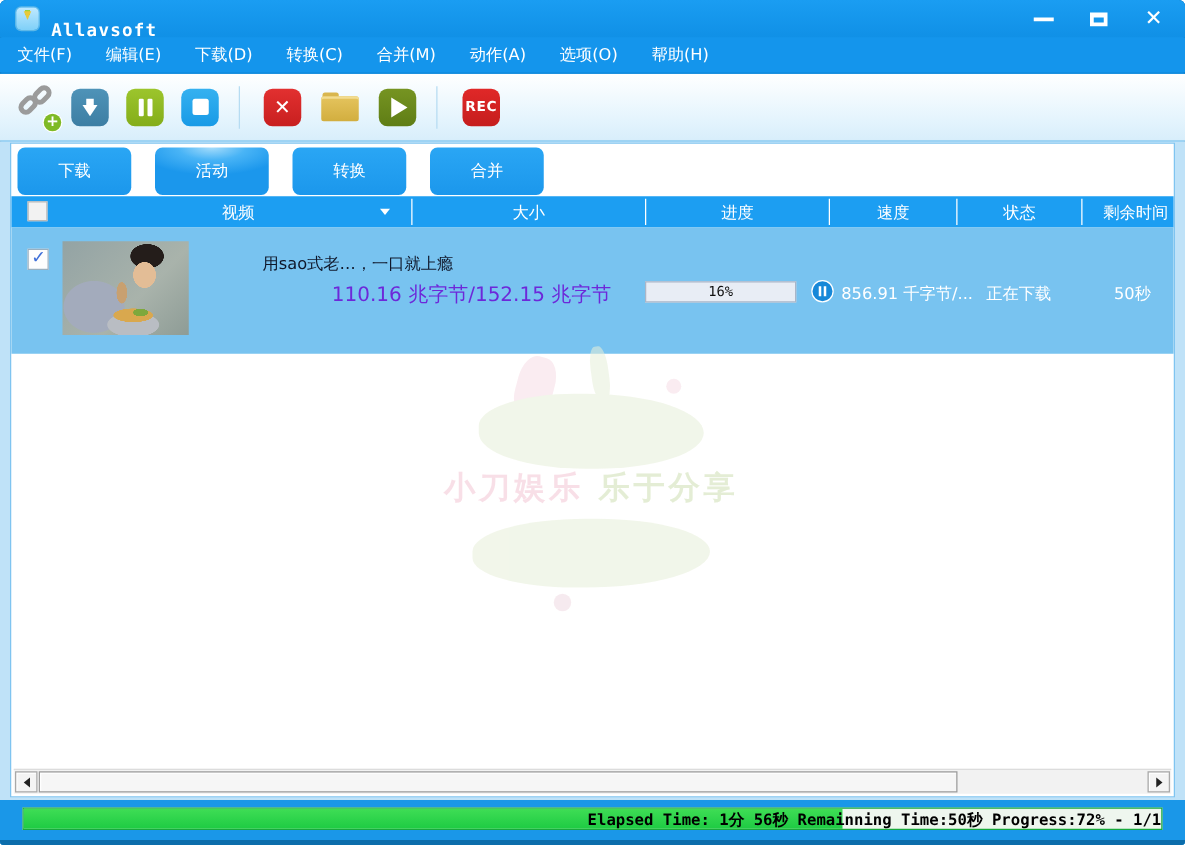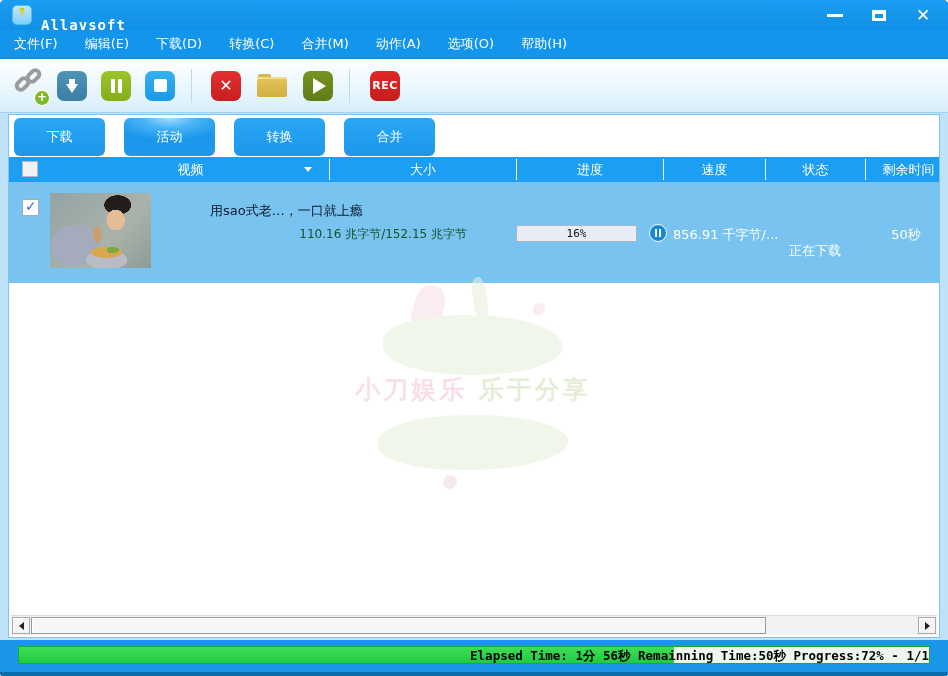--- a/index.html
+++ b/index.html
@@ -100,32 +100,32 @@
     background:
       radial-gradient(ellipse 10px 5px at 62% 76%, #7ea83c 60%, transparent 61%),
       radial-gradient(ellipse 26px 9px at 56% 79%, #d9a84e 60%, transparent 62%),
       radial-gradient(ellipse 34px 16px at 56% 89%, #b9bdc3 60%, transparent 62%),
       radial-gradient(ellipse 7px 14px at 47% 55%, #c8a070 60%, transparent 62%),
       radial-gradient(ellipse 15px 17px at 65% 36%, #e3bd96 60%, transparent 62%),
       radial-gradient(ellipse 22px 16px at 67% 16%, #241d1a 60%, transparent 62%),
       radial-gradient(ellipse 40px 34px at 25% 70%, #a3abbc 60%, transparent 62%),
       linear-gradient(135deg,#93a3a4,#a9b3ab 60%,#8e9c96);}
   .row-title{position:absolute;left:156px;top:20px;color:#0f172a;font-size:13px;margin-left:45px;}
-  .row-size{position:absolute;right:472px;top:44px;color:#14532d;font-size:12px;white-space:nowrap;}
+  .row-size{position:absolute;right:450px;top:44px;color:#6d28d9;font-size:16px;white-space:nowrap;}
   .row-pbar{position:absolute;left:507px;top:43px;width:121px;height:17px;
     background:#e8edf5;border:1px solid #aab6c8;box-sizing:border-box;}
   .row-pfill{height:100%;background:linear-gradient(#4fe060,#1fc93c);}
   .row-plabel{position:absolute;inset:0;text-align:center;font-size:11px;color:#111;
     line-height:15px;font-family:"DejaVu Sans Mono",monospace;}
   .pause-circle{position:absolute;left:640px;top:42px;width:18px;height:18px;border-radius:50%;
     background:#1788d8;border:1px solid #fff;box-sizing:border-box;display:flex;
     align-items:center;justify-content:center;gap:2px;}
   .pause-circle i{width:2px;height:8px;background:#fff;}
   .row-speed{position:absolute;left:664px;top:44px;color:#fff;font-size:13px;white-space:nowrap;}
-  .row-status{position:absolute;left:756px;top:60px;width:100px;text-align:center;color:#fff;font-size:13px;}
+  .row-status{position:absolute;left:756px;top:44px;width:100px;text-align:center;color:#fff;font-size:13px;}
   .row-remaining{position:absolute;left:856px;top:44px;width:82px;text-align:center;color:#fff;font-size:13px;}
   
   .watermark{position:absolute;left:314px;top:170px;width:300px;height:240px;opacity:.55;pointer-events:none;}
   .blob{position:absolute;border-radius:50%;}
   .b1{left:60px;top:30px;width:180px;height:60px;background:#e7efd9;border-radius:45% 55% 50% 50%;}
   .b2{left:90px;top:0;width:30px;height:50px;background:#f6dde6;transform:rotate(15deg);border-radius:40%;}
   .b3{left:150px;top:-8px;width:14px;height:44px;background:#e7efd9;transform:rotate(-8deg);border-radius:40%;}
   .b4{left:55px;top:130px;width:190px;height:55px;background:#e7efd9;border-radius:50% 50% 55% 45%;}
   .b5{left:210px;top:18px;width:12px;height:12px;background:#f6dde6;}
   .b6{left:120px;top:190px;width:14px;height:14px;background:#f0dae2;}

